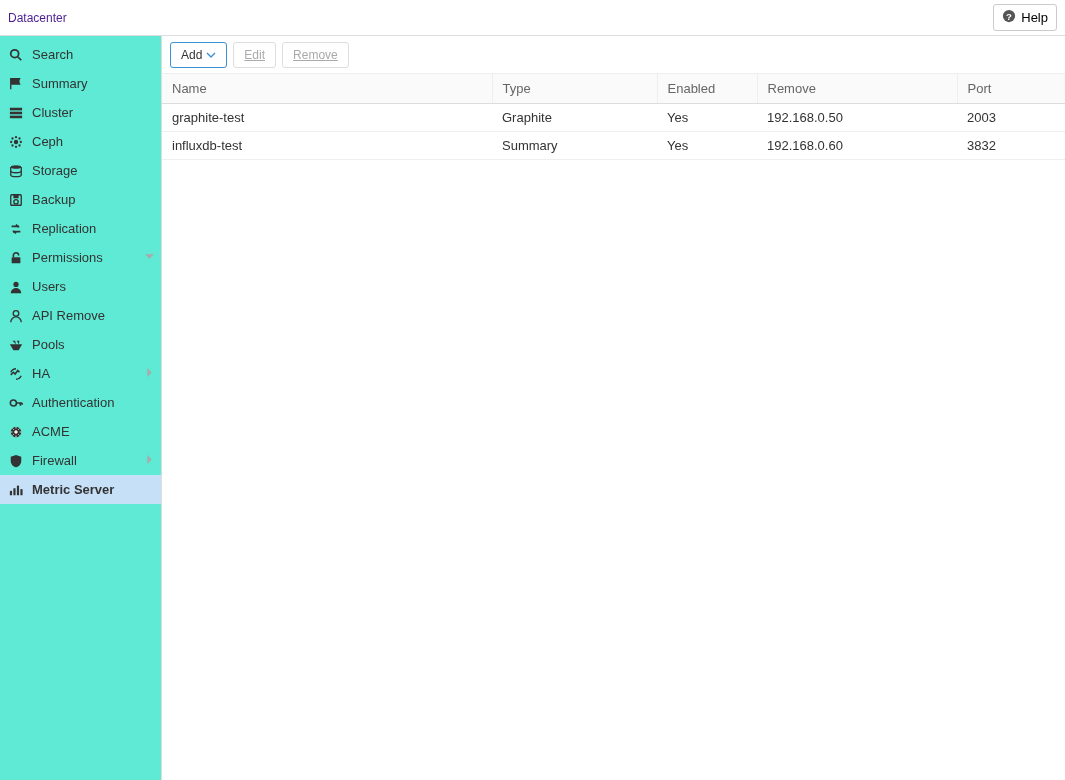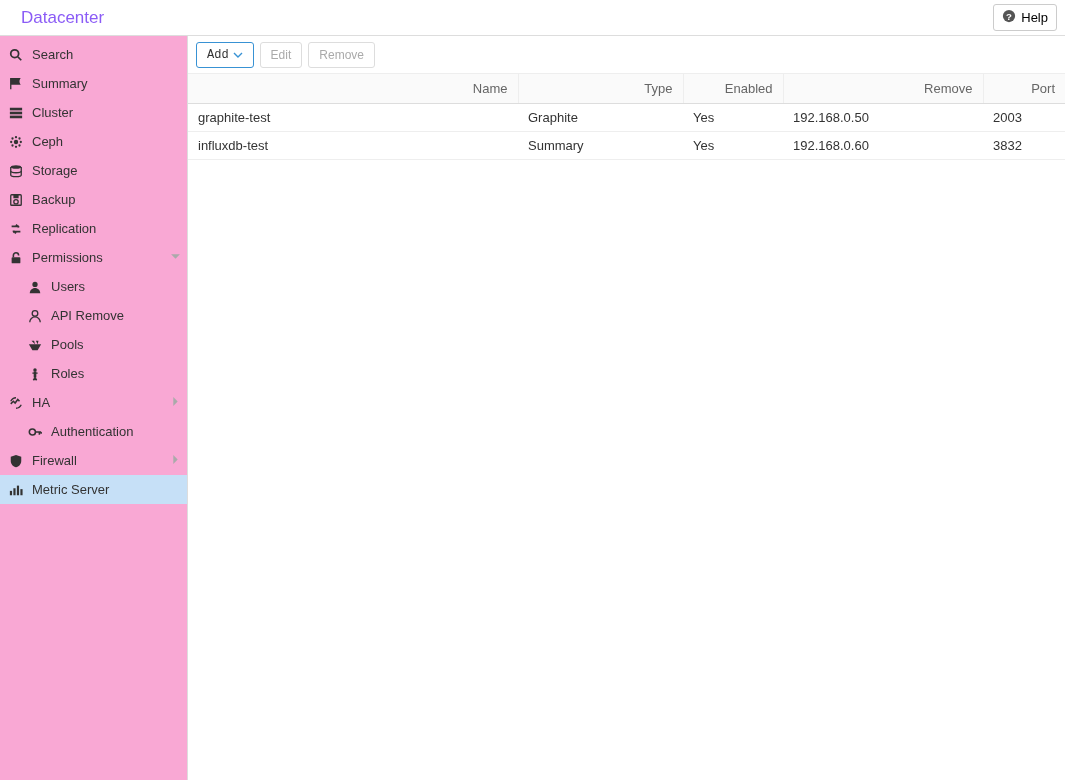--- a/index.html
+++ b/index.html
@@ -6,81 +6,81 @@
     body { font-family: Arial, Helvetica, sans-serif; font-size: 13px; color: #333; background: #fff; width: 1065px; height: 780px; overflow: hidden; }
     
     .header {
       height: 36px;
       border-bottom: 1px solid #ddd;
       display: flex;
       align-items: center;
       justify-content: space-between;
       padding: 0 8px;
     }
-    .header-title { font-size: 17px; color: #8b5cf6; margin-left: 13px; }
+    .header-title { font-size: 12px; color: #4c1d95; }
     .help-btn {
       display: flex; align-items: center; gap: 5px;
       background: #fff; border: 1px solid #ccc; border-radius: 3px;
       padding: 4px 8px; font-size: 13px; cursor: pointer;
     }
     .help-btn svg { width: 14px; height: 14px; fill: #555; }
     
     .body { display: flex; height: calc(100% - 36px); }
     
     .sidebar {
-      width: 188px;
-      background: #f9a8d4;
+      width: 162px;
+      background: #5eead4;
       border-right: 1px solid #ddd;
       overflow-y: auto;
       padding-top: 4px;
     }
     .sidebar-item {
       display: flex; align-items: center;
       height: 29px;
       padding: 0 8px;
       cursor: pointer;
       position: relative;
       font-size: 13px;
     }
-    .sidebar-item.active { background: #c6e0f7; }
+    .sidebar-item.active { background: #c6e0f7; font-weight: bold; }
     .sidebar-item .icon-wrap {
       width: 16px; height: 16px;
       display: inline-flex; align-items: center; justify-content: center;
       margin-right: 8px;
       color: #333;
     }
-    .sidebar-item.sub { padding-left: 27px; }
+    .sidebar-item.sub { padding-left: 8px; }
     .sidebar-item .expand {
       position: absolute; right: 6px;
       color: #aaa;
     }
     .sidebar-item .expand svg { width: 11px; height: 11px; fill: #aaa; }
     
     .main { flex: 1; display: flex; flex-direction: column; background: #fff; }
     
     .toolbar {
       height: 38px;
       display: flex; align-items: center; gap: 6px;
       padding: 0 8px;
       border-bottom: 1px solid #eee;
     }
     .btn {
       display: inline-flex; align-items: center; gap: 4px;
       background: #fff; border: 1px solid #bbb; border-radius: 3px;
       padding: 5px 10px; font-size: 12px; cursor: pointer;
     }
-    .btn.primary { border-color: #3892d4; color: #333; font-family: Liberation Mono, monospace; }
-    .btn.disabled { color: #aaa; border-color: #ddd; cursor: default; }
+    .btn.primary { border-color: #3892d4; color: #333; }
+    .btn.disabled { color: #aaa; border-color: #ddd; cursor: default; text-decoration: underline; }
     .btn .chev { display: inline-flex; }
     .btn .chev svg { width: 10px; height: 10px; fill: #888; }
     .btn.primary .chev svg { fill: #3892d4; }
     
     .table { width: 100%; border-collapse: collapse; }
     .table thead th {
-      text-align: right; font-weight: normal; color: #666;
+      text-align: left; font-weight: normal; color: #666;
       font-size: 13px; padding: 7px 10px;
       border-bottom: 1px solid #ddd;
       border-right: 1px solid #eee;
       background: #fafafa;
     }
     .table thead th:last-child { border-right: none; }
     .table tbody td {
       padding: 6px 10px; font-size: 13px;
       border-bottom: 1px solid #eee;
     }
@@ -209,50 +209,50 @@
         <span>API Remove</span>
       </div>
       <div class="sidebar-item sub">
         <span class="icon-wrap">
           <svg viewBox="0 0 16 16">
             <path d="M1 7l4 7h6l4-7H1zM4 3h3l1 4M9 3h3l-1 4" fill="#333"></path>
           </svg>
         </span>
         <span>Pools</span>
       </div>
-      <div class="sidebar-item sub">
-        <span class="icon-wrap">
-          <svg viewBox="0 0 16 16">
-            <circle cx="8" cy="3.5" r="2" fill="#333"></circle>
-            <rect x="6.5" y="5" width="3" height="7" fill="#333"></rect>
-            <path d="M5 7h6M6 15l2-3 2 3" fill="#333" stroke="#333" stroke-width="1.5"></path>
-          </svg>
-        </span>
-        <span>Roles</span>
-      </div>
       <div class="sidebar-item">
         <span class="icon-wrap">
           <svg viewBox="0 0 16 16">
             <path d="M2 9l3-3 2 2 3-4 2 2" fill="none" stroke="#333" stroke-width="1.8"></path>
             <path d="M8 2C4 2 2 6 2 6M8 14c4 0 6-4 6-4" fill="none" stroke="#333" stroke-width="1.5"></path>
           </svg>
         </span>
         <span>HA</span>
         <span class="expand"><svg viewBox="0 0 10 10">
             <path d="M3 1L7 5L3 9z"></path>
           </svg></span>
       </div>
       <div class="sidebar-item sub">
         <span class="icon-wrap">
           <svg viewBox="0 0 16 16">
             <circle cx="5" cy="8" r="3.5" fill="none" stroke="#333" stroke-width="1.8"></circle>
             <path d="M8 8h7M13 8v3M15 8v2" stroke="#333" stroke-width="1.8"></path>
           </svg>
         </span>
         <span>Authentication</span>
+      </div>
+      <div class="sidebar-item">
+        <span class="icon-wrap">
+          <svg viewBox="0 0 16 16">
+            <circle cx="8" cy="8" r="6" fill="#333"></circle>
+            <circle cx="8" cy="8" r="2" fill="#f5f5f5"></circle>
+            <path d="M8 2v2M8 12v2M2 8h2M12 8h2M4 4l1.4 1.4M10.6 10.6L12 12M4 12l1.4-1.4M10.6 5.4L12 4" stroke="#f5f5f5" stroke-width="1"></path>
+          </svg>
+        </span>
+        <span>ACME</span>
       </div>
       <div class="sidebar-item">
         <span class="icon-wrap">
           <svg viewBox="0 0 16 16">
             <path d="M8 1l6 2v5c0 4-3 6.5-6 7-3-.5-6-3-6-7V3l6-2z" fill="#333"></path>
           </svg>
         </span>
         <span>Firewall</span>
         <span class="expand"><svg viewBox="0 0 10 10">
             <path d="M3 1L7 5L3 9z"></path>

